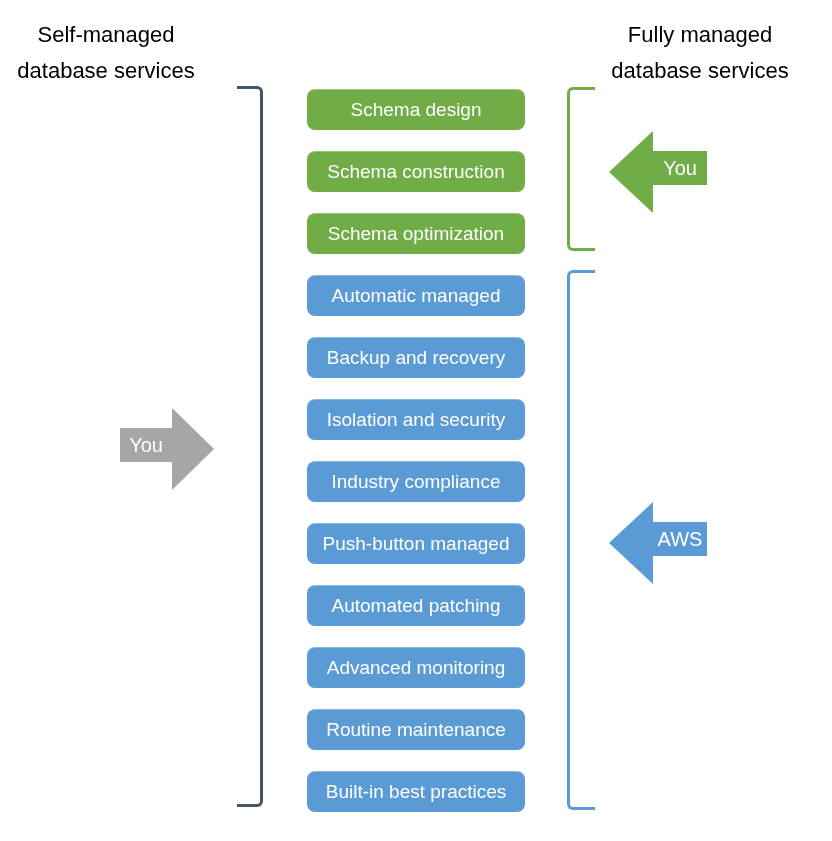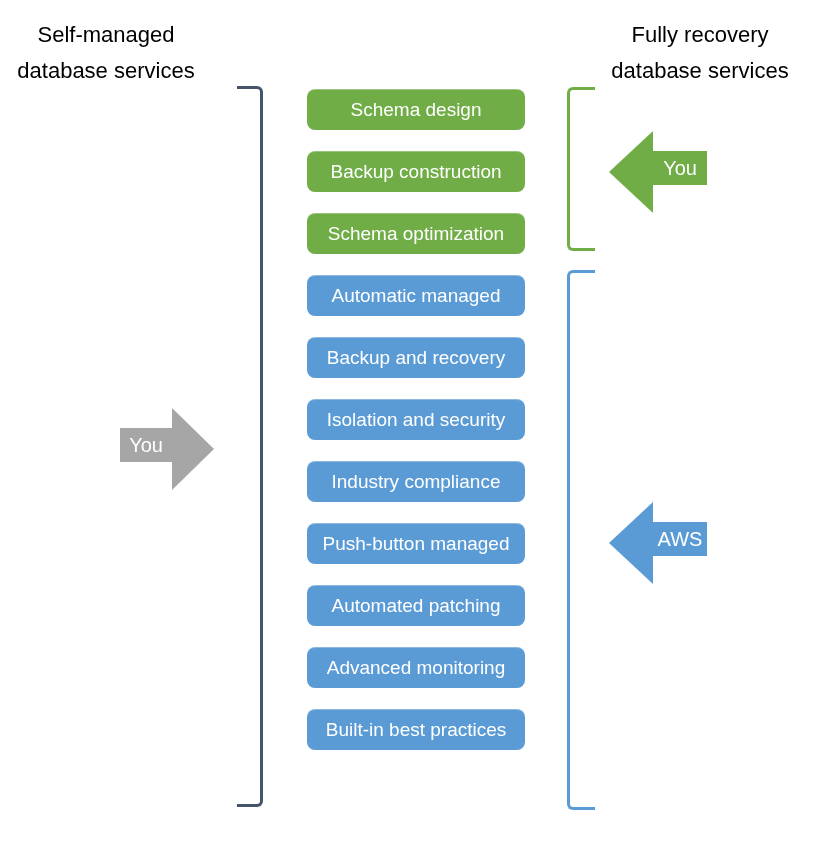--- a/index.html
+++ b/index.html
@@ -110,39 +110,40 @@
   #arrow-aws .shaft { left: 44px; width: 54px; background: var(--blue); }
   #arrow-aws .head  { left: 0; border-right: 44px solid var(--blue); }
 </style>
 </head>
 <body>
 
 <div id="canvas">
 
   <div id="heading-left" class="heading">Self-managed database services</div>
 
-  <div id="heading-right" class="heading">Fully recovery database services</div>
+  <div id="heading-right" class="heading">Fully managed database services</div>
 
   <div id="bracket-left" class="bracket"></div>
 
   <div id="bracket-green" class="bracket"></div>
 
   <div id="bracket-blue" class="bracket"></div>
 
   <div id="task-stack">
       <div class="task-box green">Schema design</div>
-      <div class="task-box green">Backup construction</div>
+      <div class="task-box green">Schema construction</div>
       <div class="task-box green">Schema optimization</div>
       <div class="task-box blue">Automatic managed</div>
       <div class="task-box blue">Backup and recovery</div>
       <div class="task-box blue">Isolation and security</div>
       <div class="task-box blue">Industry compliance</div>
       <div class="task-box blue">Push-button managed</div>
       <div class="task-box blue">Automated patching</div>
       <div class="task-box blue">Advanced monitoring</div>
+      <div class="task-box blue">Routine maintenance</div>
       <div class="task-box blue">Built-in best practices</div>
     </div>
 
   <div id="arrow-you-left" class="arrow">
     <div class="head"></div>
     <div class="shaft">You</div>
   </div>
 
   <div id="arrow-you-right" class="arrow">
     <div class="head"></div>

